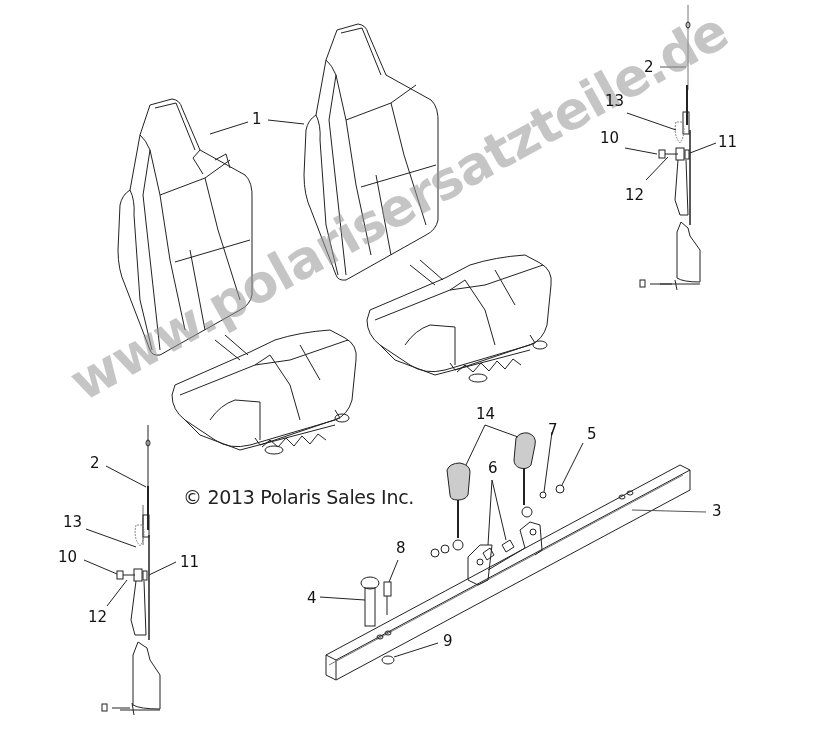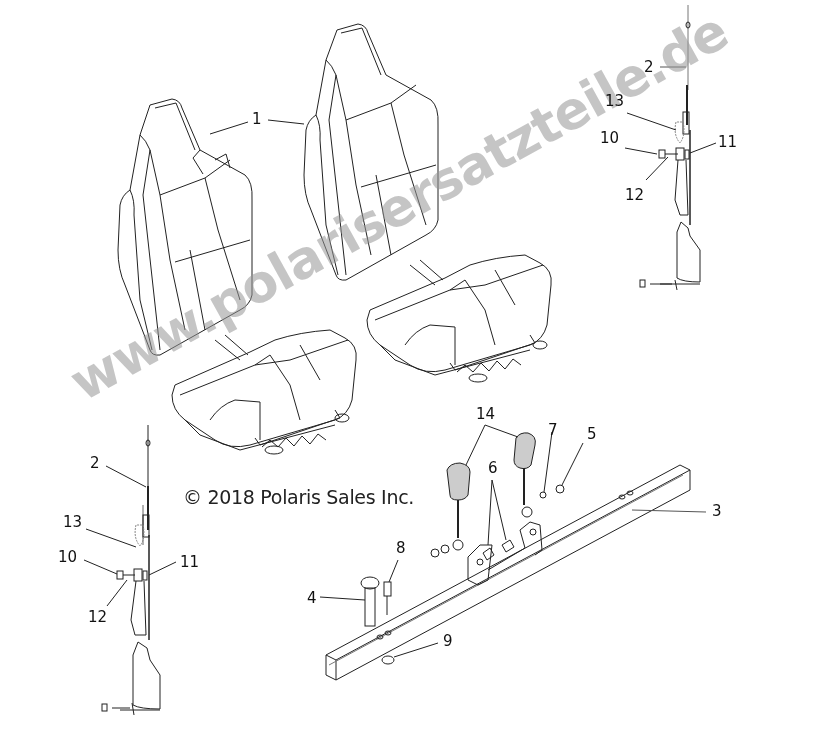--- a/index.html
+++ b/index.html
@@ -174,21 +174,21 @@
   <line x1="492" y1="480" x2="506" y2="540"></line>
   <line x1="552" y1="432" x2="544" y2="492"></line>
   <line x1="583" y1="443" x2="562" y2="485"></line>
   <line x1="320" y1="597" x2="365" y2="600"></line>
   <line x1="398" y1="560" x2="389" y2="582"></line>
   <line x1="438" y1="643" x2="394" y2="657"></line>
 </svg>
 
 <div class="watermark">www.polarisersatzteile.de</div>
 
-<div class="copyright">© 2018 Polaris Sales Inc.</div>
+<div class="copyright">© 2013 Polaris Sales Inc.</div>
 
 <span class="callout" style="left:252px;top:112px">1</span>
 <span class="callout" style="left:644px;top:60px">2</span>
 <span class="callout" style="left:605px;top:94px">13</span>
 <span class="callout" style="left:600px;top:131px">10</span>
 <span class="callout" style="left:718px;top:135px">11</span>
 <span class="callout" style="left:625px;top:188px">12</span>
 <span class="callout" style="left:90px;top:456px">2</span>
 <span class="callout" style="left:63px;top:515px">13</span>
 <span class="callout" style="left:58px;top:550px">10</span>

